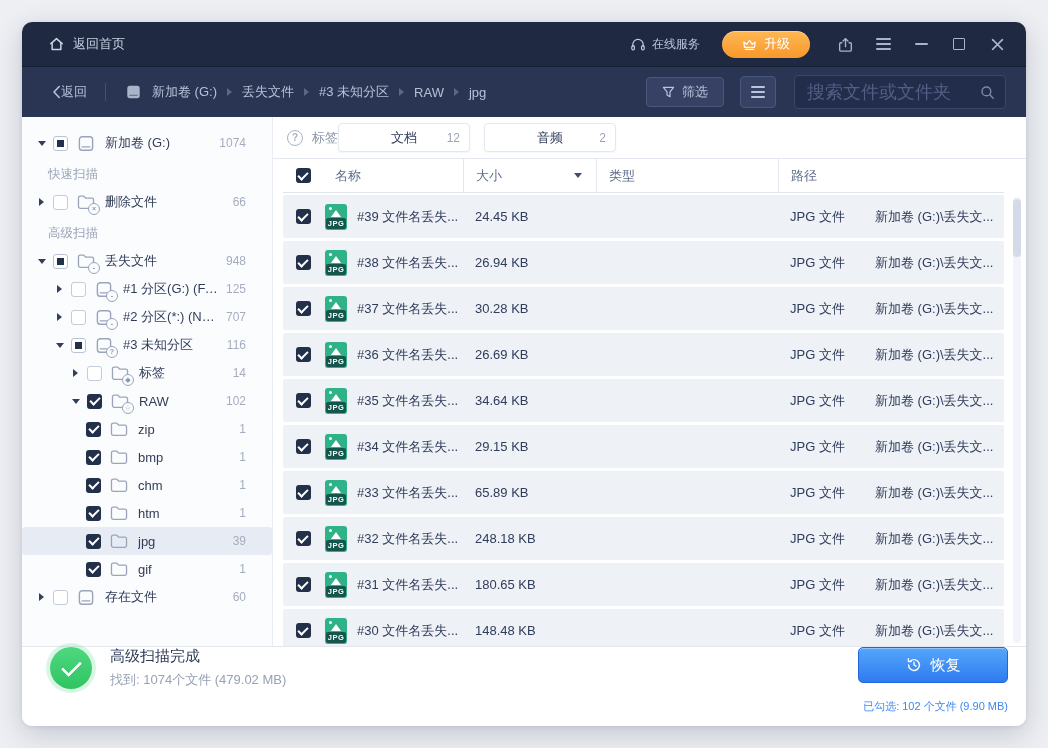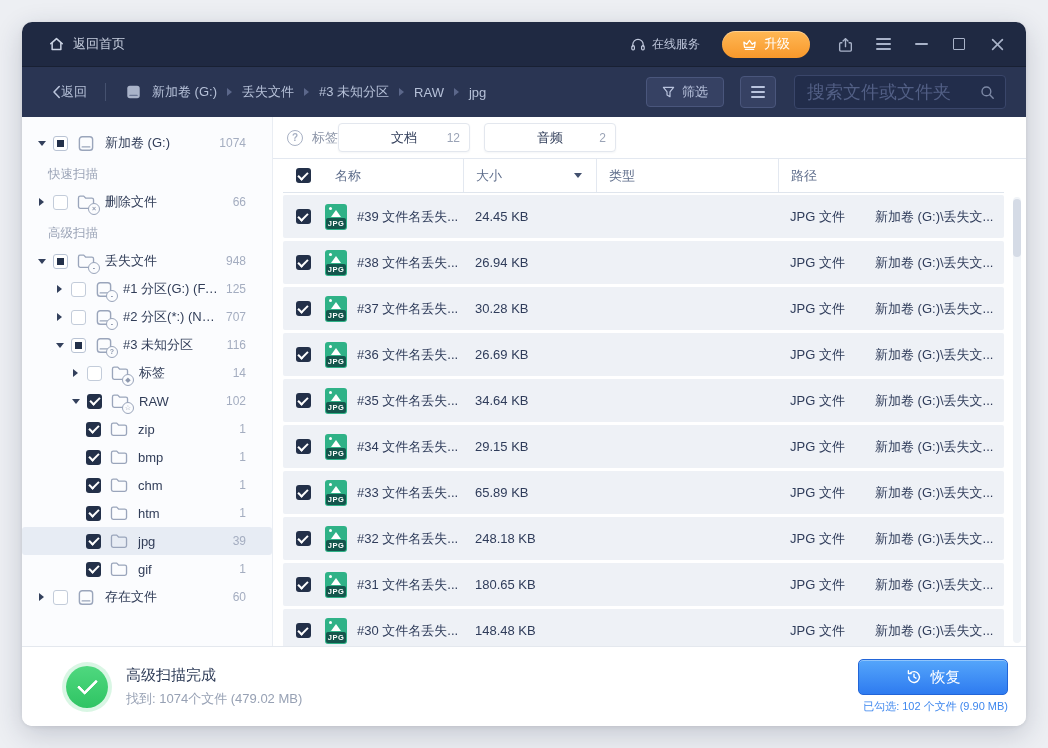--- a/index.html
+++ b/index.html
@@ -142,33 +142,33 @@
   .fi-badge{
     position:absolute;left:1px;right:1px;bottom:1px;height:11px;border-radius:2px;background:#14564c;
     color:#fff;font-size:7.5px;font-weight:bold;letter-spacing:.5px;
     display:flex;align-items:center;justify-content:center;
   }
   .scrolltrack{position:absolute;right:5px;top:80px;width:8px;height:446px;background:#f1f4f8;border-radius:4px;}
   .scrollthumb{position:absolute;left:0;top:2px;width:8px;height:58px;background:#d5dbe6;border-radius:4px;cursor:grab;}
   
   .statusbar{
     height:80px;flex:none;background:#fff;border-top:1px solid #e4e8ee;
-    display:flex;align-items:center;padding:0 18px 0 44px;box-sizing:border-box;
+    display:flex;padding:0 18px 0 28px;box-sizing:border-box;
   }
   .done-icon{
     width:42px;height:42px;border-radius:50%;flex:none;
     background:linear-gradient(180deg,#4fd87f,#2fc463);
     box-shadow:0 0 0 4px rgba(82,214,130,.22);
     display:flex;align-items:center;justify-content:center;
   }
   .done-icon::after{content:"";width:16px;height:8px;border-left:3.5px solid #fff;border-bottom:3.5px solid #fff;transform:rotate(-45deg);margin-top:-4px;border-radius:1px;}
   .status-texts{margin-left:18px;display:flex;flex-direction:column;gap:5px;}
   .status-title{font-size:15px;color:#2c3a56;}
   .status-detail{font-size:13px;color:#97a1b4;}
-  .status-right{margin-left:auto;display:flex;flex-direction:column;align-items:flex-end;gap:4px;}
+  .status-right{margin-left:auto;display:flex;flex-direction:column;align-items:flex-end;gap:16px;}
   .recover-btn{
     width:150px;height:36px;border-radius:5px;border:1px solid #2265d8;cursor:pointer;
     background:linear-gradient(180deg,#55a6fb,#2e7bf0);
     color:#fff;font-size:15px;display:flex;align-items:center;justify-content:center;gap:9px;
     box-shadow:inset 0 1px 0 rgba(255,255,255,.35);
     font-family:"Liberation Sans","DejaVu Sans",sans-serif;
   }
   .selected-info{font-size:11px;color:#3e87ee;}
   svg{display:block;}
 </style>

